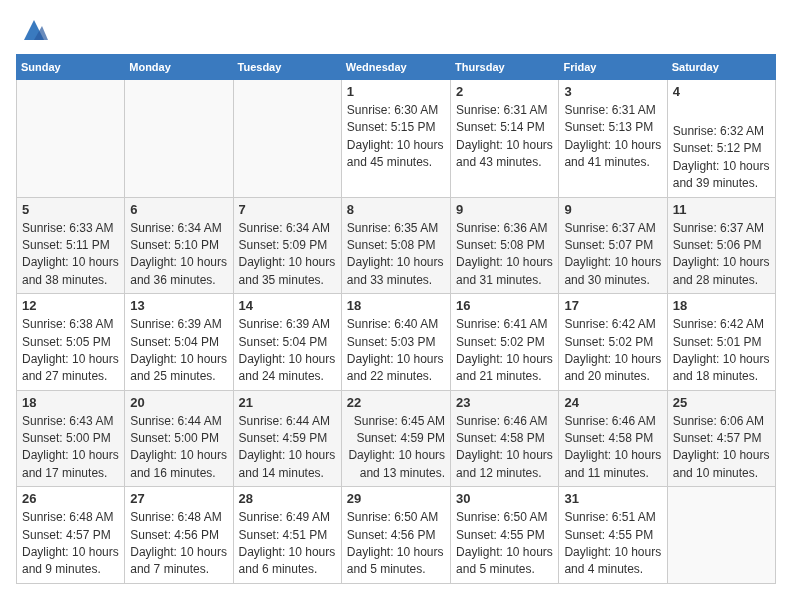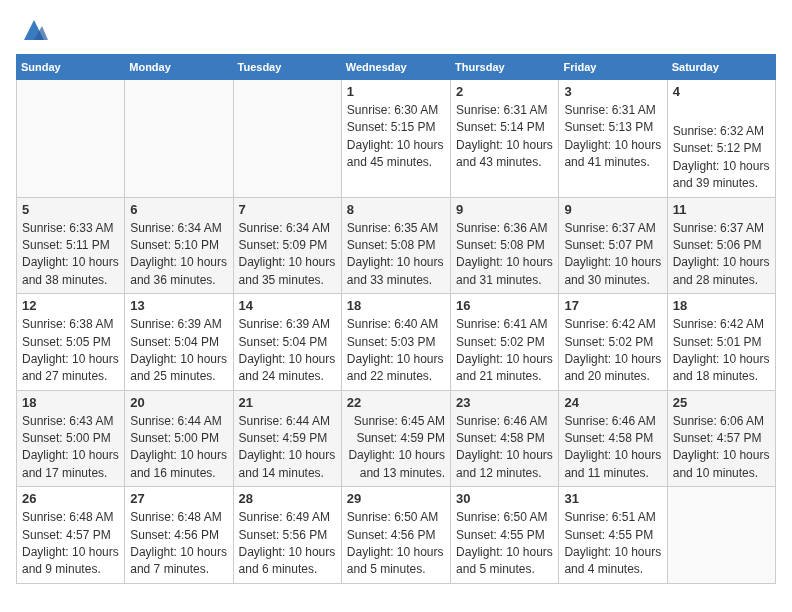--- a/index.html
+++ b/index.html
@@ -322,21 +322,21 @@
         <td>
           <div class="day-num">27</div>
           <div class="day-info" style="white-space: pre-line;">Sunrise: 6:48 AM
 Sunset: 4:56 PM
 Daylight: 10 hours
 and 7 minutes.</div>
         </td>
         <td>
           <div class="day-num">28</div>
           <div class="day-info" style="white-space: pre-line;">Sunrise: 6:49 AM
-Sunset: 5:56 PM
+Sunset: 4:51 PM
 Daylight: 10 hours
 and 6 minutes.</div>
         </td>
         <td>
           <div class="day-num">29</div>
           <div class="day-info" style="white-space: pre-line;">Sunrise: 6:50 AM
 Sunset: 4:56 PM
 Daylight: 10 hours
 and 5 minutes.</div>
         </td>

